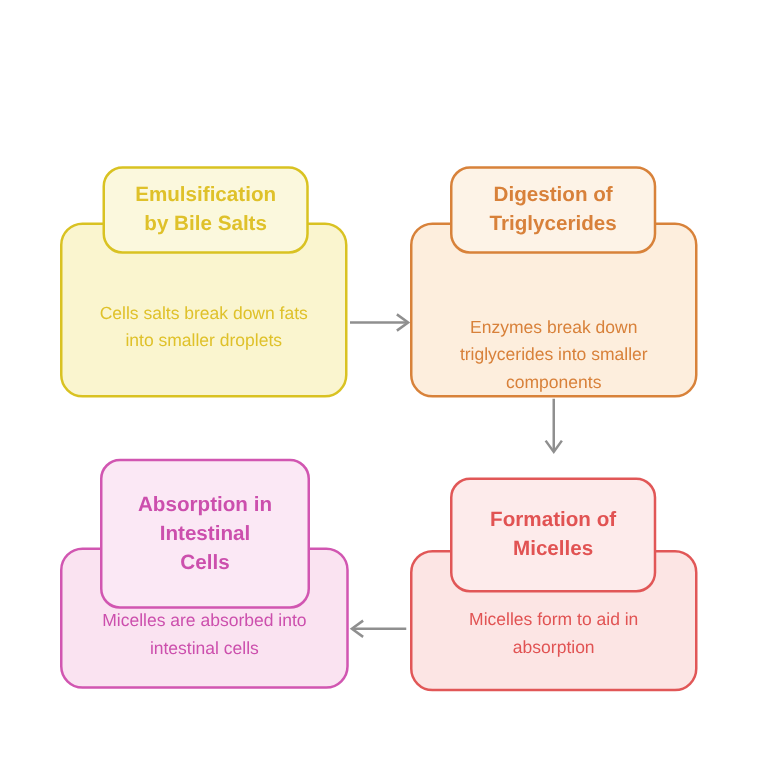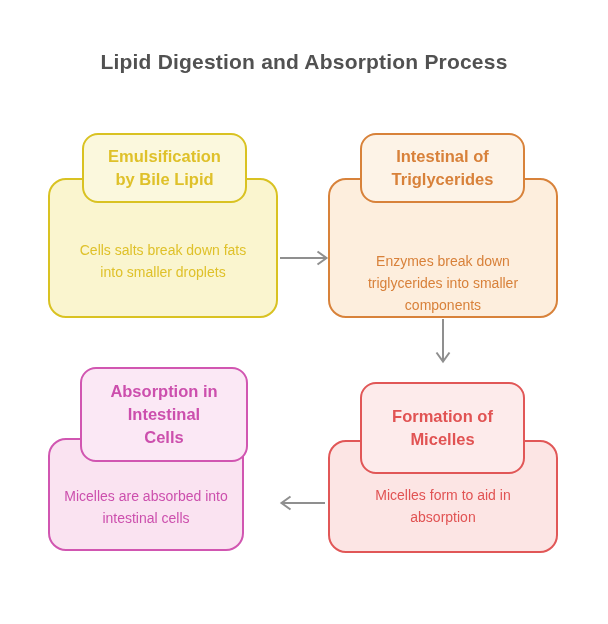--- a/index.html
+++ b/index.html
@@ -59,62 +59,61 @@
     text-align: center;
     white-space: pre-line;
   }
   
   .n0 .node-body  { left: 48px;  top: 178px; width: 230px; height: 140px; padding-top: 25px; }
   .n0 .node-header{ left: 82px;  top: 133px; width: 165px; height: 70px; }
   .n1 .node-body  { left: 328px; top: 178px; width: 230px; height: 140px; padding-top: 25px; align-items: flex-end; }
   .n1 .node-header{ left: 360px; top: 133px; width: 165px; height: 70px; }
   .n2 .node-body  { left: 328px; top: 440px; width: 230px; height: 113px; padding-top: 18px; }
   .n2 .node-header{ left: 360px; top: 382px; width: 165px; height: 92px; }
-  .n3 .node-body  { left: 48px;  top: 438px; width: 196px; height: 113px; padding-top: 24px; }
-  .n3 .node-header{ left: 80px;  top: 367px; width: 168px; height: 95px; }
+  .n3 .node-body  { left: 48px;  top: 438px; width: 231px; height: 113px; padding-top: 24px; }
+  .n3 .node-header{ left: 80px;  top: 367px; width: 168px; height: 120px; }
   .arrows {
     position: absolute;
     left: 0; top: 0;
     width: 608px;
     height: 624px;
     pointer-events: none;
   }
   .arrow {
     stroke: var(--arrow-color, #8f8f8f);
     stroke-width: 2;
     fill: none;
     stroke-linejoin: miter;
   }
 </style>
 </head>
 <body>
 
 <div class="canvas">
 
-  <div class="title">Lipid Digestion and Absorption Process</div>
 
   <div class="node n0" style="--border: #d9c222; --header-fill: #fbf8dd; --body-fill: #faf5cf; --text: #dfc12a;">
     <div class="node-body">
       <div class="node-desc">Cells salts break down fats
 into smaller droplets</div>
     </div>
     <div class="node-header">
       <div class="node-label">Emulsification
-by Bile Lipid</div>
+by Bile Salts</div>
     </div>
   </div>
 
   <div class="node n1" style="--border: #d8823a; --header-fill: #fdf3e7; --body-fill: #fdeedd; --text: #d8813a;">
     <div class="node-body">
       <div class="node-desc">Enzymes break down
 triglycerides into smaller
 components</div>
     </div>
     <div class="node-header">
-      <div class="node-label">Intestinal of
+      <div class="node-label">Digestion of
 Triglycerides</div>
     </div>
   </div>
 
   <div class="node n2" style="--border: #e15757; --header-fill: #fdebeb; --body-fill: #fce5e4; --text: #e15353;">
     <div class="node-body">
       <div class="node-desc">Micelles form to aid in
 absorption</div>
     </div>
     <div class="node-header">

